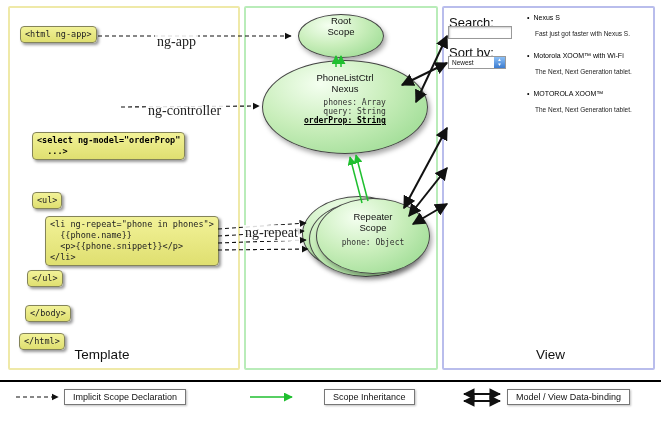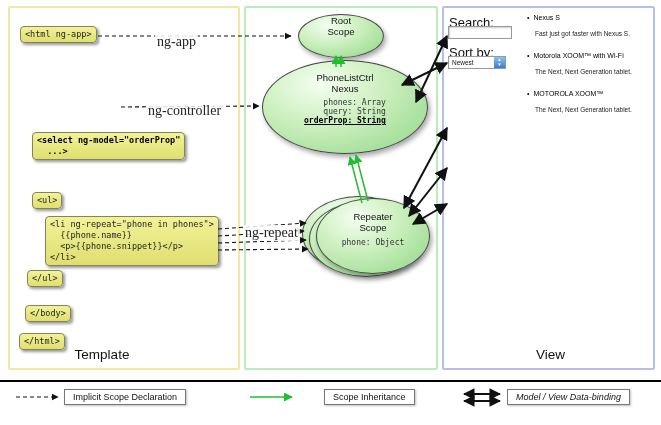--- a/index.html
+++ b/index.html
@@ -181,15 +181,15 @@
 
     <line class="dash" x1="16" y1="397" x2="58" y2="397" marker-end="url(#mBlack)"></line>
     <line class="green" x1="250" y1="397" x2="292" y2="397" stroke-width="2.4" marker-end="url(#mGreen)"></line>
     <line class="legline" x1="464" y1="394" x2="500" y2="394" stroke-width="1.8" marker-start="url(#mBlack)" marker-end="url(#mBlack)"></line>
     <line class="legline" x1="464" y1="401" x2="500" y2="401" stroke-width="1.8" marker-start="url(#mBlack)" marker-end="url(#mBlack)"></line>
   </svg>
 
   <div class="separator"></div>
   <div class="legend-box" style="left:64px;">Implicit Scope Declaration</div>
   <div class="legend-box" style="left:300px;margin-left:24px;">Scope Inheritance</div>
-  <div class="legend-box" style="left:507px;font-style:italic;">Model / View Data-binding</div>
+  <div class="legend-box" style="left:507px;">Model / View Data-binding</div>
 
 </div>
 
 </body></html>

